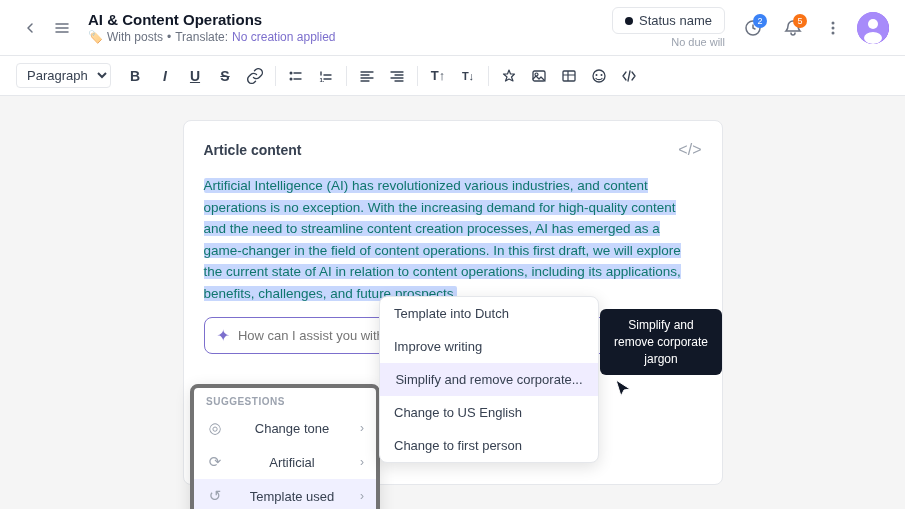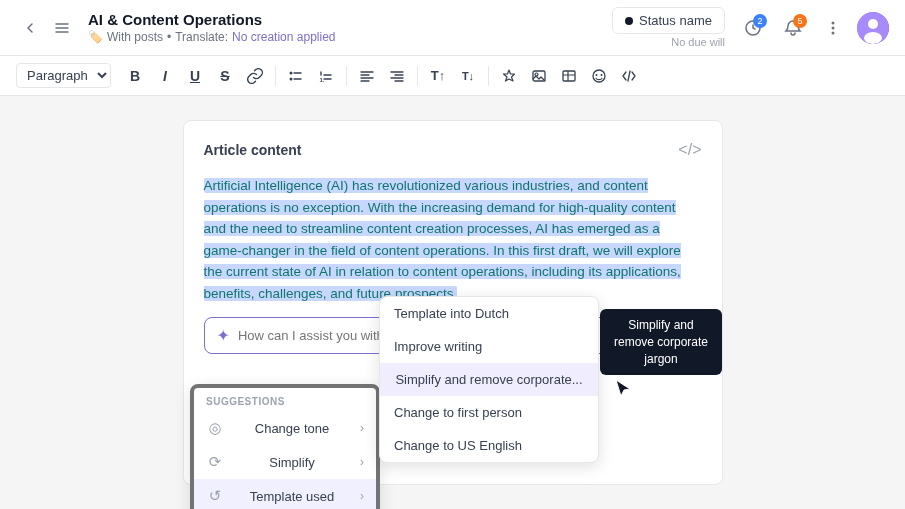--- a/index.html
+++ b/index.html
@@ -478,40 +478,40 @@
 
   <div class="suggestions-menu">
     <div class="suggestions-header">SUGGESTIONS</div>
     <div class="menu-item">
       <span class="menu-item-icon">◎</span>
       <span class="menu-item-label">Change tone</span>
       <span class="menu-item-arrow">›</span>
     </div>
     <div class="menu-item">
       <span class="menu-item-icon">⟳</span>
-      <span class="menu-item-label">Simplify</span>
+      <span class="menu-item-label">Artificial</span>
       <span class="menu-item-arrow">›</span>
     </div>
     <div class="menu-item active">
       <span class="menu-item-icon">↺</span>
       <span class="menu-item-label">Template used</span>
       <span class="menu-item-arrow">›</span>
     </div>
     <div class="menu-item">
       <span class="menu-item-icon">✦</span>
       <span class="menu-item-label">Improve writing</span>
     </div>
   </div>
 
   <div class="submenu">
     <div class="submenu-item">Template into Dutch</div>
     <div class="submenu-item">Improve writing</div>
     <div class="submenu-item active">Simplify and remove corporate...</div>
+    <div class="submenu-item">Change to US English</div>
     <div class="submenu-item">Change to first person</div>
-    <div class="submenu-item">Change to US English</div>
   </div>
 
   <div class="tooltip">Simplify and remove corporate jargon</div>
 
   <div class="cursor-pointer">
     <svg width="18" height="22" viewBox="0 0 18 22" fill="none">
       <path d="M2 2l14 9-6 1-3 6L2 2z" fill="#111827" stroke="#fff" stroke-width="1"></path>
     </svg>
   </div>
 

